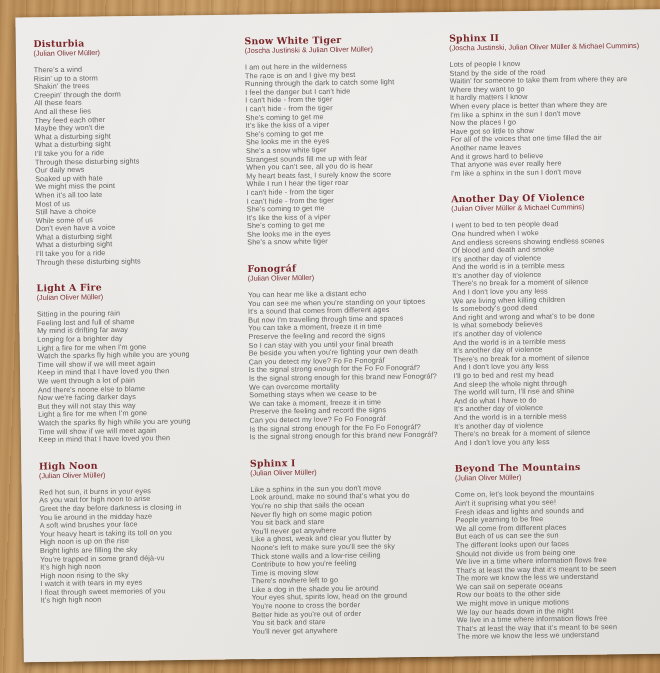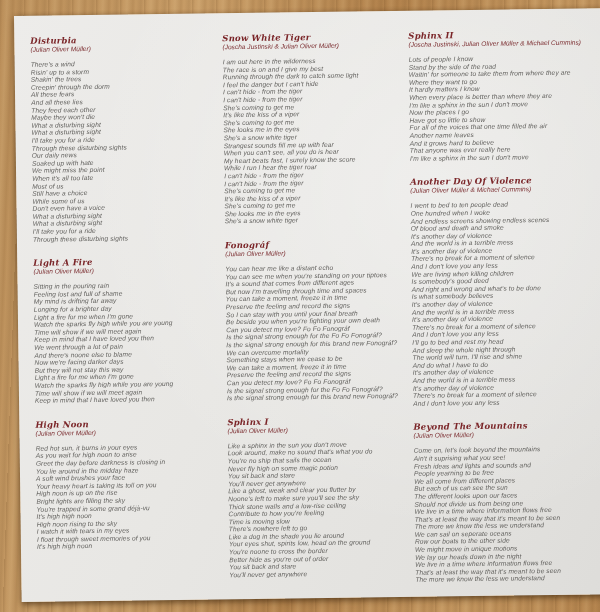--- a/index.html
+++ b/index.html
@@ -10,21 +10,20 @@
   
   .scene {
     position: relative; width: 600px; height: 612px; overflow: hidden;
     background:
       repeating-linear-gradient(92deg,
         rgba(92,58,22,0.18) 0px, rgba(92,58,22,0.00) 3px,
         rgba(255,230,180,0.10) 7px, rgba(110,70,28,0.12) 13px,
         rgba(110,70,28,0.00) 16px, rgba(80,50,18,0.10) 21px,
         rgba(80,50,18,0.00) 24px),
       linear-gradient(100deg, #bb8f5a 0%, #c89d67 28%, #b3834d 55%, #c3965f 80%, #b5854f 100%);
-    font-style: italic;
   }
   
   .paper {
     position: absolute; left: 14px; top: 16px;
     width: 640px; height: 586px;
     transform: rotate(-0.75deg); transform-origin: top left;
     background:
       radial-gradient(ellipse at 65% 30%, rgba(255,255,255,0.35), rgba(255,255,255,0) 60%),
       linear-gradient(115deg, #edecea 0%, #e8e7e4 40%, #e3e2df 72%, #dcdbd8 100%);
     box-shadow: 0 3px 6px rgba(55,32,10,0.55), 2px 0 4px rgba(55,32,10,0.25);

